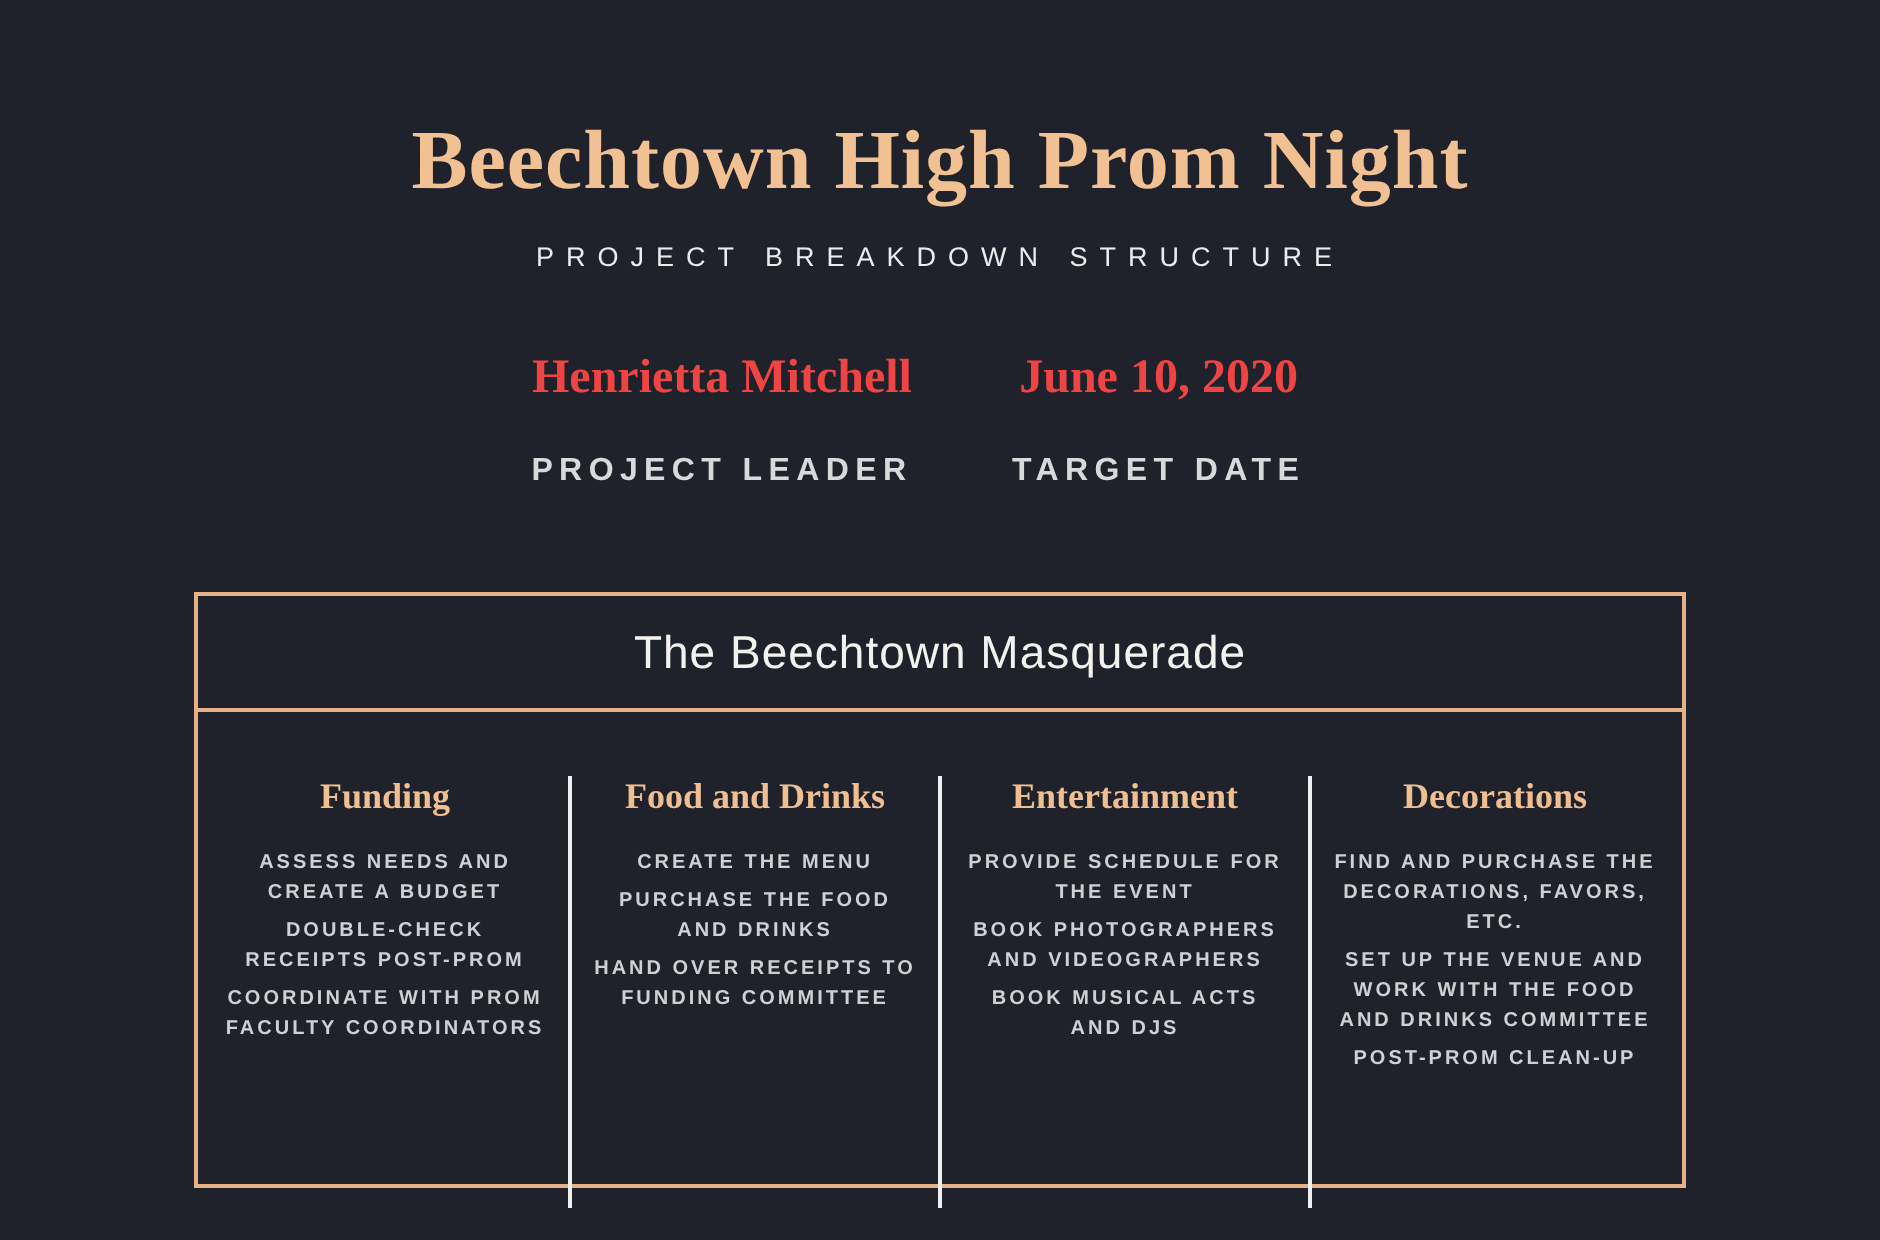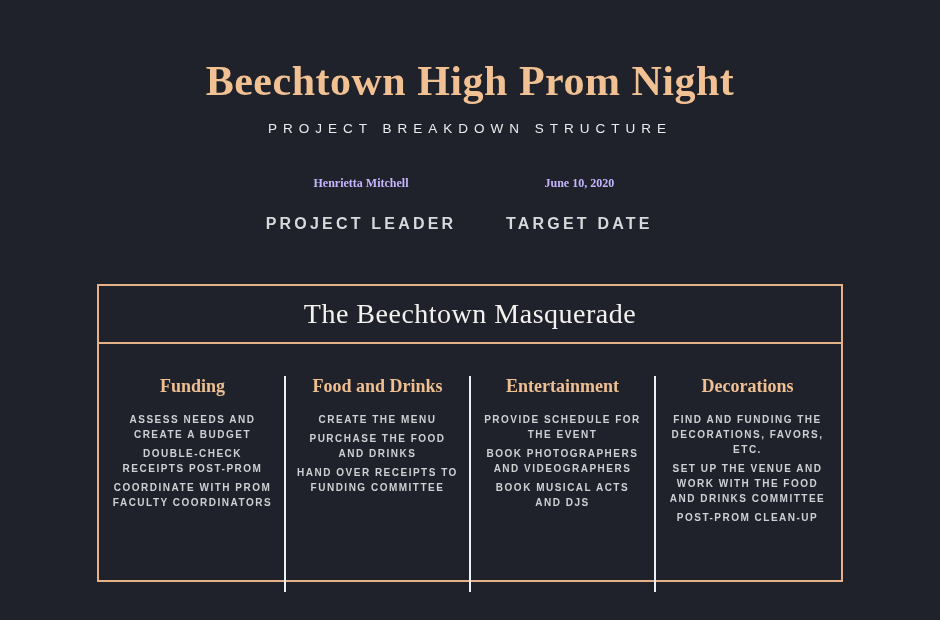--- a/index.html
+++ b/index.html
@@ -39,22 +39,22 @@
     justify-content: center;
     gap: 28px;
   }
   .meta-item {
     min-width: 190px;
     text-align: center;
   }
   .meta-value {
     font-family: "Liberation Serif", serif;
     font-weight: bold;
-    font-size: 12px;
-    color: #c4b5fd;
+    font-size: 24px;
+    color: #ef4444;
   }
   .meta-label {
     margin-top: 24px;
     font-size: 16px;
     font-weight: bold;
     letter-spacing: 3.2px;
     color: #d8d9db;
   }
   .wbs-box {
     width: 746px;
@@ -65,23 +65,23 @@
   }
   .wbs-header {
     height: 58px;
     box-sizing: border-box;
     border-bottom: 2px solid #e5b287;
     display: flex;
     align-items: center;
     justify-content: center;
   }
   .project-name {
-    font-family: Liberation Serif, serif;
+    font-family: Liberation Sans, sans-serif;
     font-weight: normal;
-    font-size: 28px;
+    font-size: 23px;
     letter-spacing: 0.5px;
     color: #f4f2ef;
     text-align: center;
   }
   .wbs-body {
     box-sizing: border-box;
     padding: 32px 2px 28px 2px;
     height: 276px;
   }
   .wbs-columns {
@@ -172,21 +172,21 @@
               <div class="task">BOOK PHOTOGRAPHERS AND VIDEOGRAPHERS</div>
               <div class="task">BOOK MUSICAL ACTS AND DJS</div>
             </div>
   </div>
 
   <div class="column-divider"></div>
 
   <div class="wbs-column">
     <div class="column-title">Decorations</div>
     <div>
-              <div class="task">FIND AND FUNDING THE DECORATIONS, FAVORS, ETC.</div>
+              <div class="task">FIND AND PURCHASE THE DECORATIONS, FAVORS, ETC.</div>
               <div class="task">SET UP THE VENUE AND WORK WITH THE FOOD AND DRINKS COMMITTEE</div>
               <div class="task">POST-PROM CLEAN-UP</div>
             </div>
   </div>
 </div>
     </div>
   </div>
 
 </div>
 

